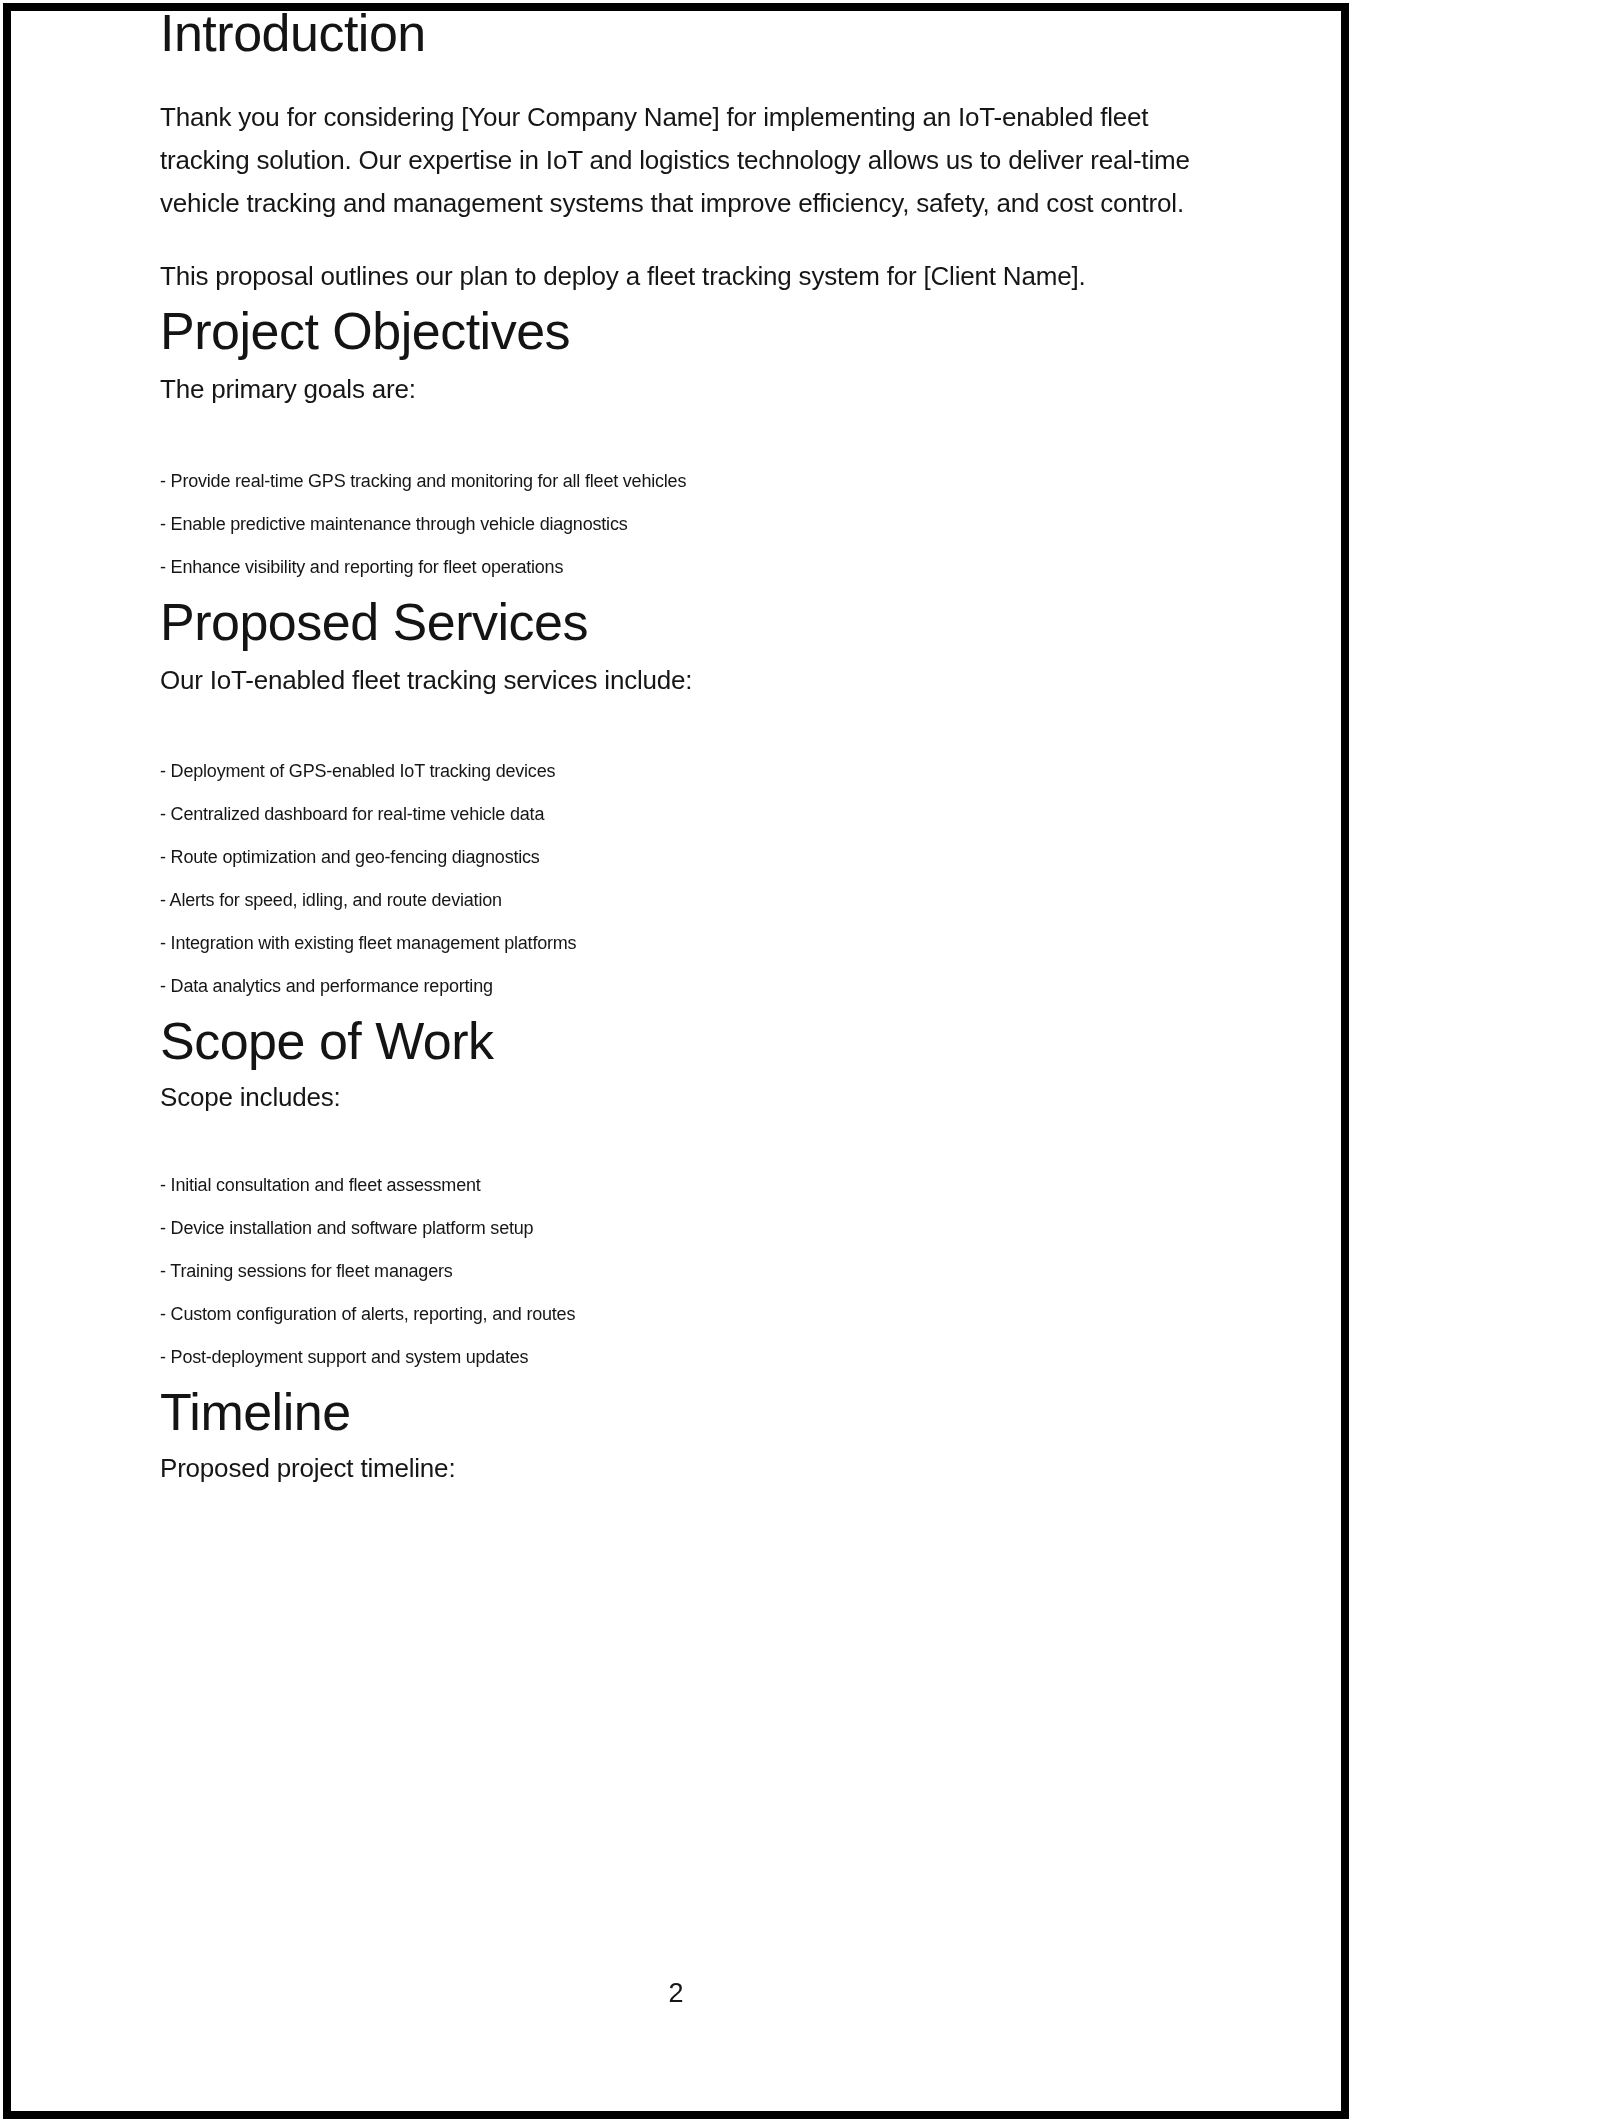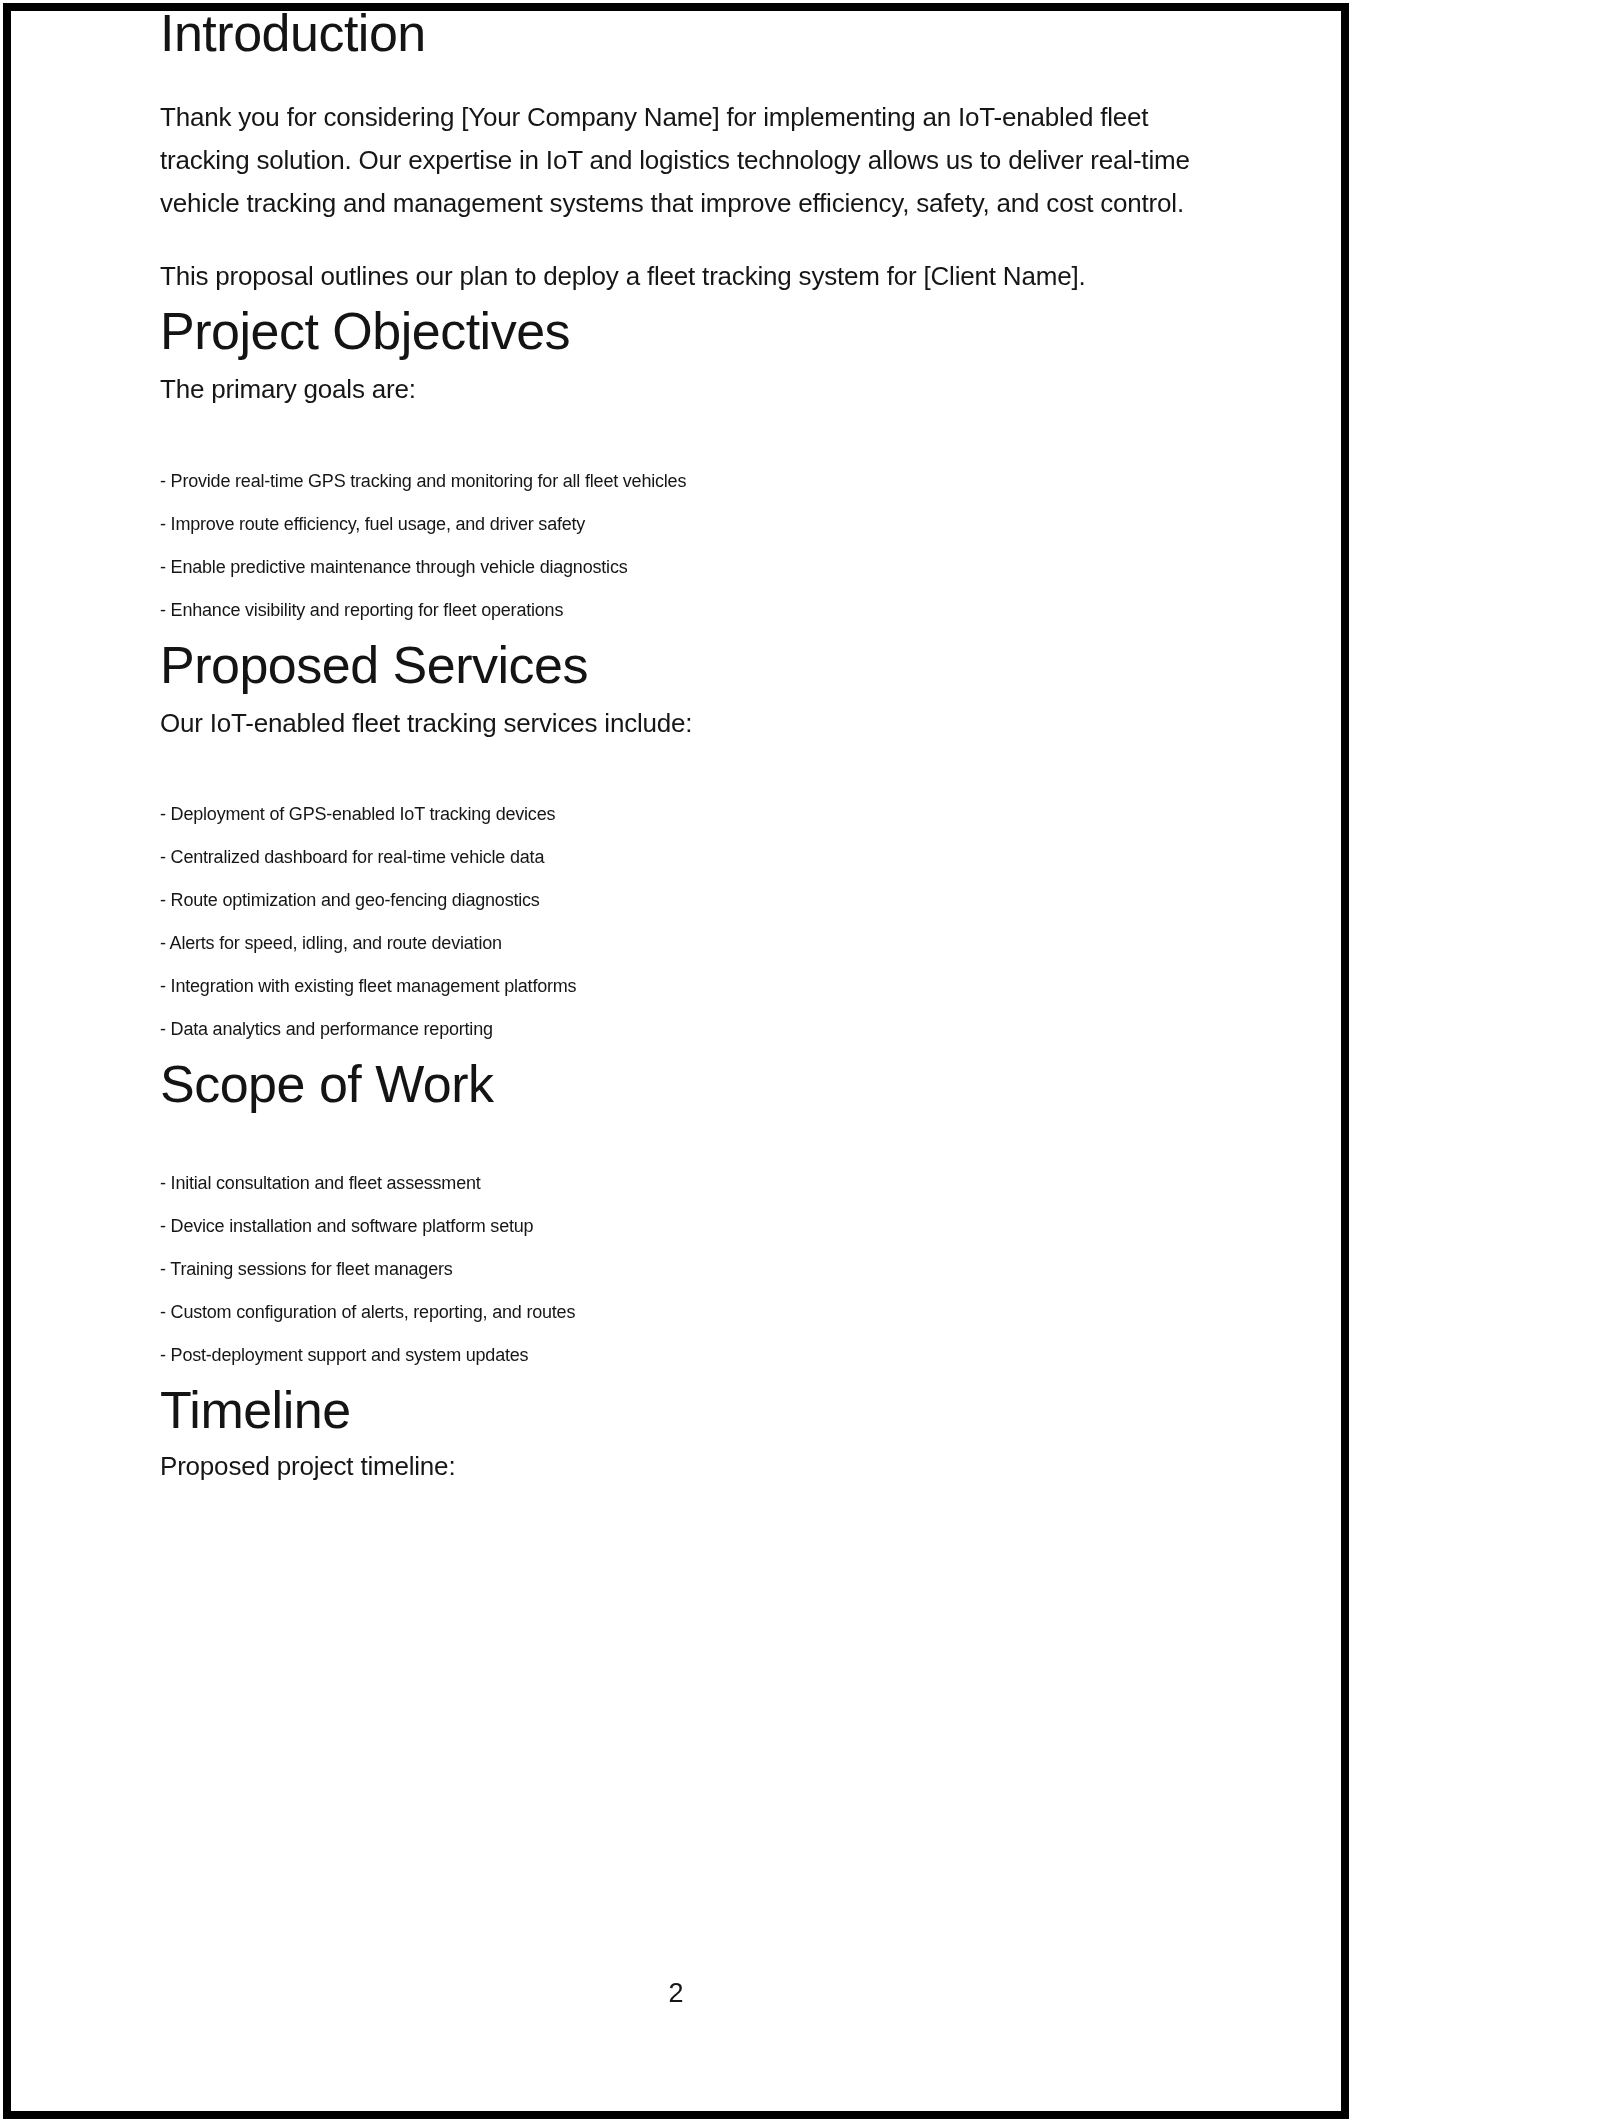--- a/index.html
+++ b/index.html
@@ -83,37 +83,37 @@
   <div class="content">
 
     <h1 class="doc-heading m-h1-first">Introduction</h1>
     <p class="body-text m-para1">Thank you for considering [Your Company Name] for implementing an IoT-enabled fleet tracking solution. Our expertise in IoT and logistics technology allows us to deliver real-time vehicle tracking and management systems that improve efficiency, safety, and cost control.</p>
     <p class="body-text m-para2">This proposal outlines our plan to deploy a fleet tracking system for [Client Name].</p>
 
     <h1 class="doc-heading m-h1-obj">Project Objectives</h1>
     <p class="body-text m-lead">The primary goals are:</p>
     <div class="list-block m-list-obj">
         <div class="list-line">- Provide real-time GPS tracking and monitoring for all fleet vehicles</div>
-        <div class="list-line">- Improve route efficiency, fuel usage, and driver safety</div>
         <div class="list-line">- Enable predictive maintenance through vehicle diagnostics</div>
         <div class="list-line">- Enhance visibility and reporting for fleet operations</div>
       </div>
 
     <h1 class="doc-heading m-h1-serv">Proposed Services</h1>
     <p class="body-text m-lead">Our IoT-enabled fleet tracking services include:</p>
     <div class="list-block m-list-serv">
         <div class="list-line">- Deployment of GPS-enabled IoT tracking devices</div>
         <div class="list-line">- Centralized dashboard for real-time vehicle data</div>
         <div class="list-line">- Route optimization and geo-fencing diagnostics</div>
         <div class="list-line">- Alerts for speed, idling, and route deviation</div>
         <div class="list-line">- Integration with existing fleet management platforms</div>
         <div class="list-line">- Data analytics and performance reporting</div>
       </div>
 
     <h1 class="doc-heading m-h1-scope">Scope of Work</h1>
+    <p class="body-text m-lead-tight">Scope includes:</p>
     <div class="list-block m-list-scope">
         <div class="list-line">- Initial consultation and fleet assessment</div>
         <div class="list-line">- Device installation and software platform setup</div>
         <div class="list-line">- Training sessions for fleet managers</div>
         <div class="list-line">- Custom configuration of alerts, reporting, and routes</div>
         <div class="list-line">- Post-deployment support and system updates</div>
       </div>
 
     <h1 class="doc-heading m-h1-time">Timeline</h1>
     <p class="body-text m-lead-tight">Proposed project timeline:</p>

